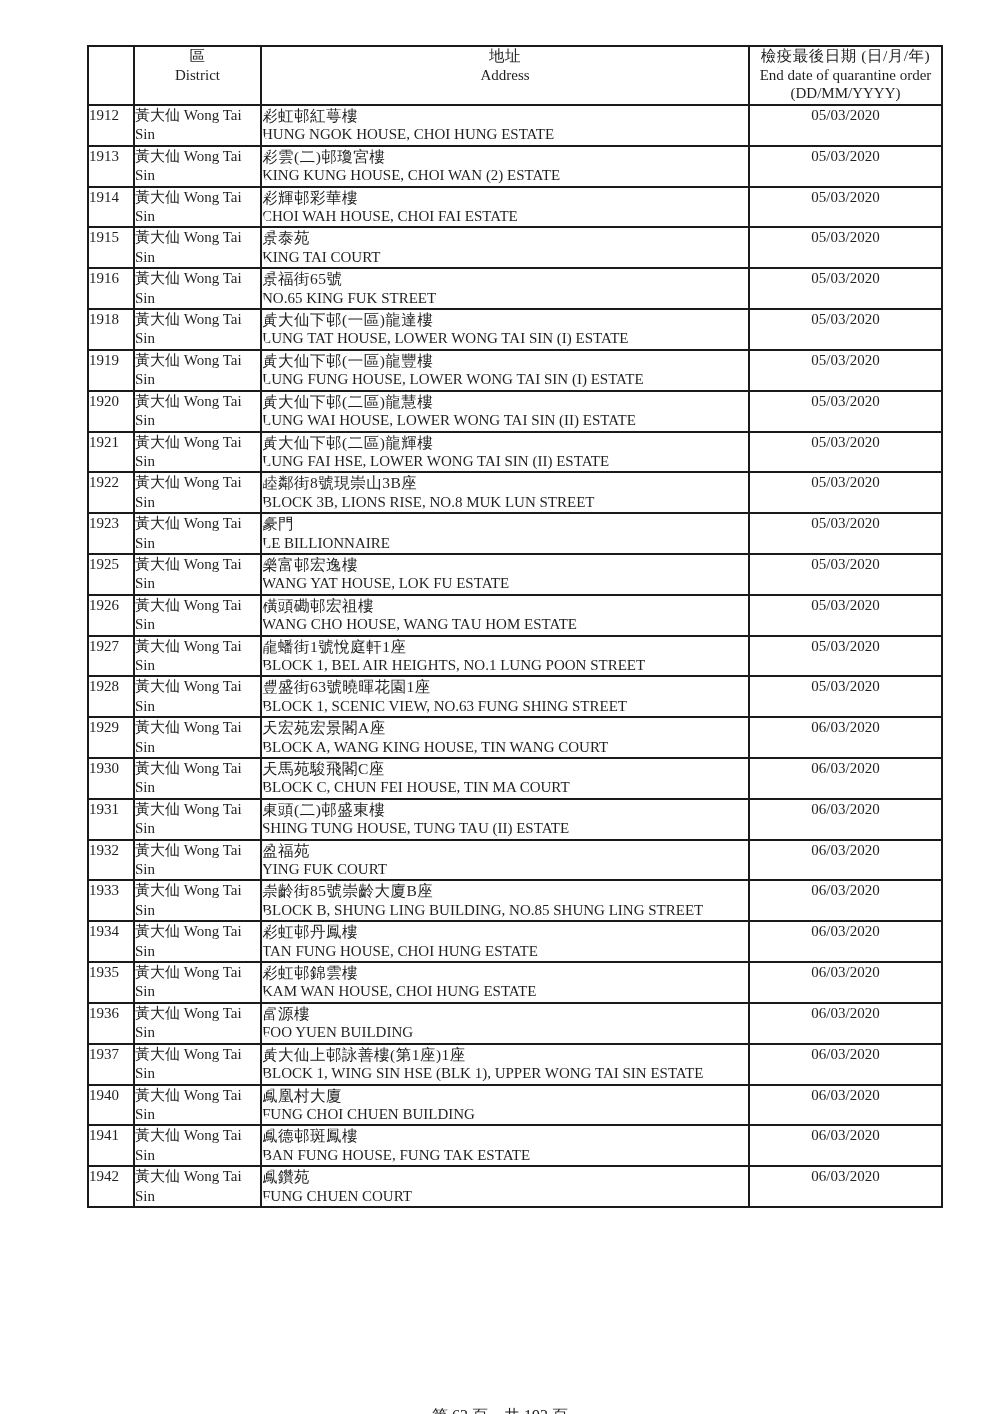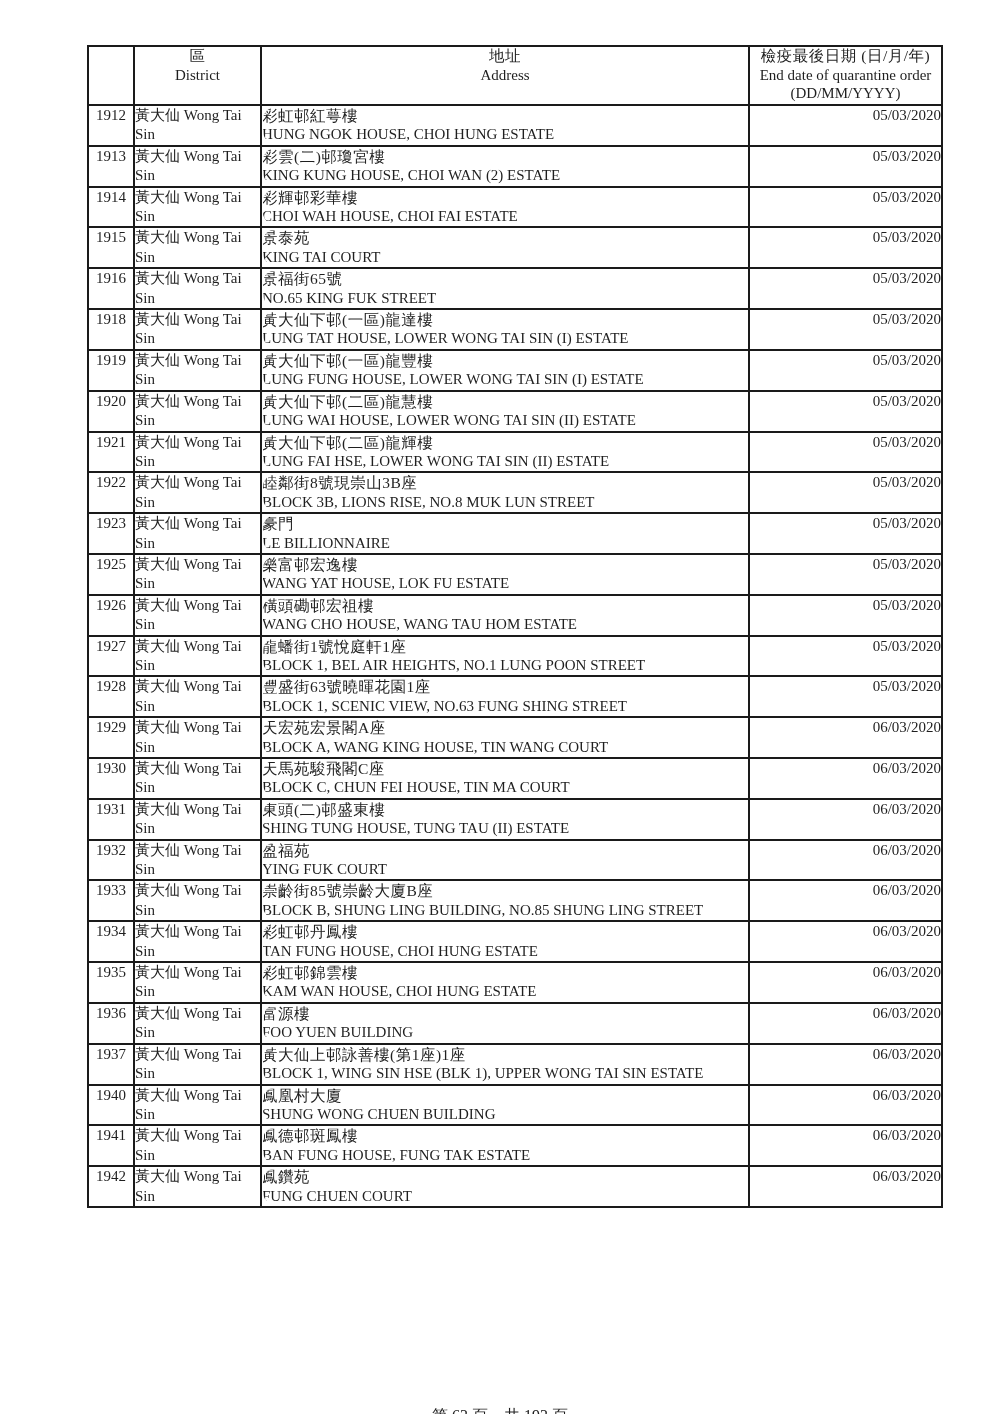--- a/index.html
+++ b/index.html
@@ -40,36 +40,36 @@
     padding-top: 1px;
   }
   tbody tr {
     height: 40px;
   }
   tbody td {
     font-size: 15px;
     line-height: 19.4px;
   }
   .cell-no {
-    text-align: center;
+    text-align: left;
     padding-top: 1px;
   }
   .cell-district {
     padding: 1px 3px 0 5px;
   }
   .cell-address {
     padding: 1px 4px 0 5px;
     border-radius: 15px;
   }
   .addr-zh, .hdr-zh {
     font-size: 15.5px;
     letter-spacing: 0.5px;
   }
   .cell-date {
-    text-align: right;
+    text-align: center;
     padding-top: 1px;
   }
   .page-footer {
     position: absolute;
     top: 1406px;
     left: 0;
     width: 1000px;
     text-align: center;
     font-size: 16px;
     color: #1f1f1f;
@@ -424,21 +424,21 @@
 
 
         <tr class="data-row">
           <td class="cell-no">1940</td>
           <td class="cell-district">
             <div>黃大仙 Wong Tai</div>
             <div>Sin</div>
           </td>
           <td class="cell-address">
             <div class="addr-zh">鳳凰村大廈</div>
-            <div class="addr-en">SHUNG WONG CHUEN BUILDING</div>
+            <div class="addr-en">FUNG CHOI CHUEN BUILDING</div>
           </td>
           <td class="cell-date">06/03/2020</td>
         </tr>
 
         <tr class="data-row">
           <td class="cell-no">1941</td>
           <td class="cell-district">
             <div>黃大仙 Wong Tai</div>
             <div>Sin</div>
           </td>

